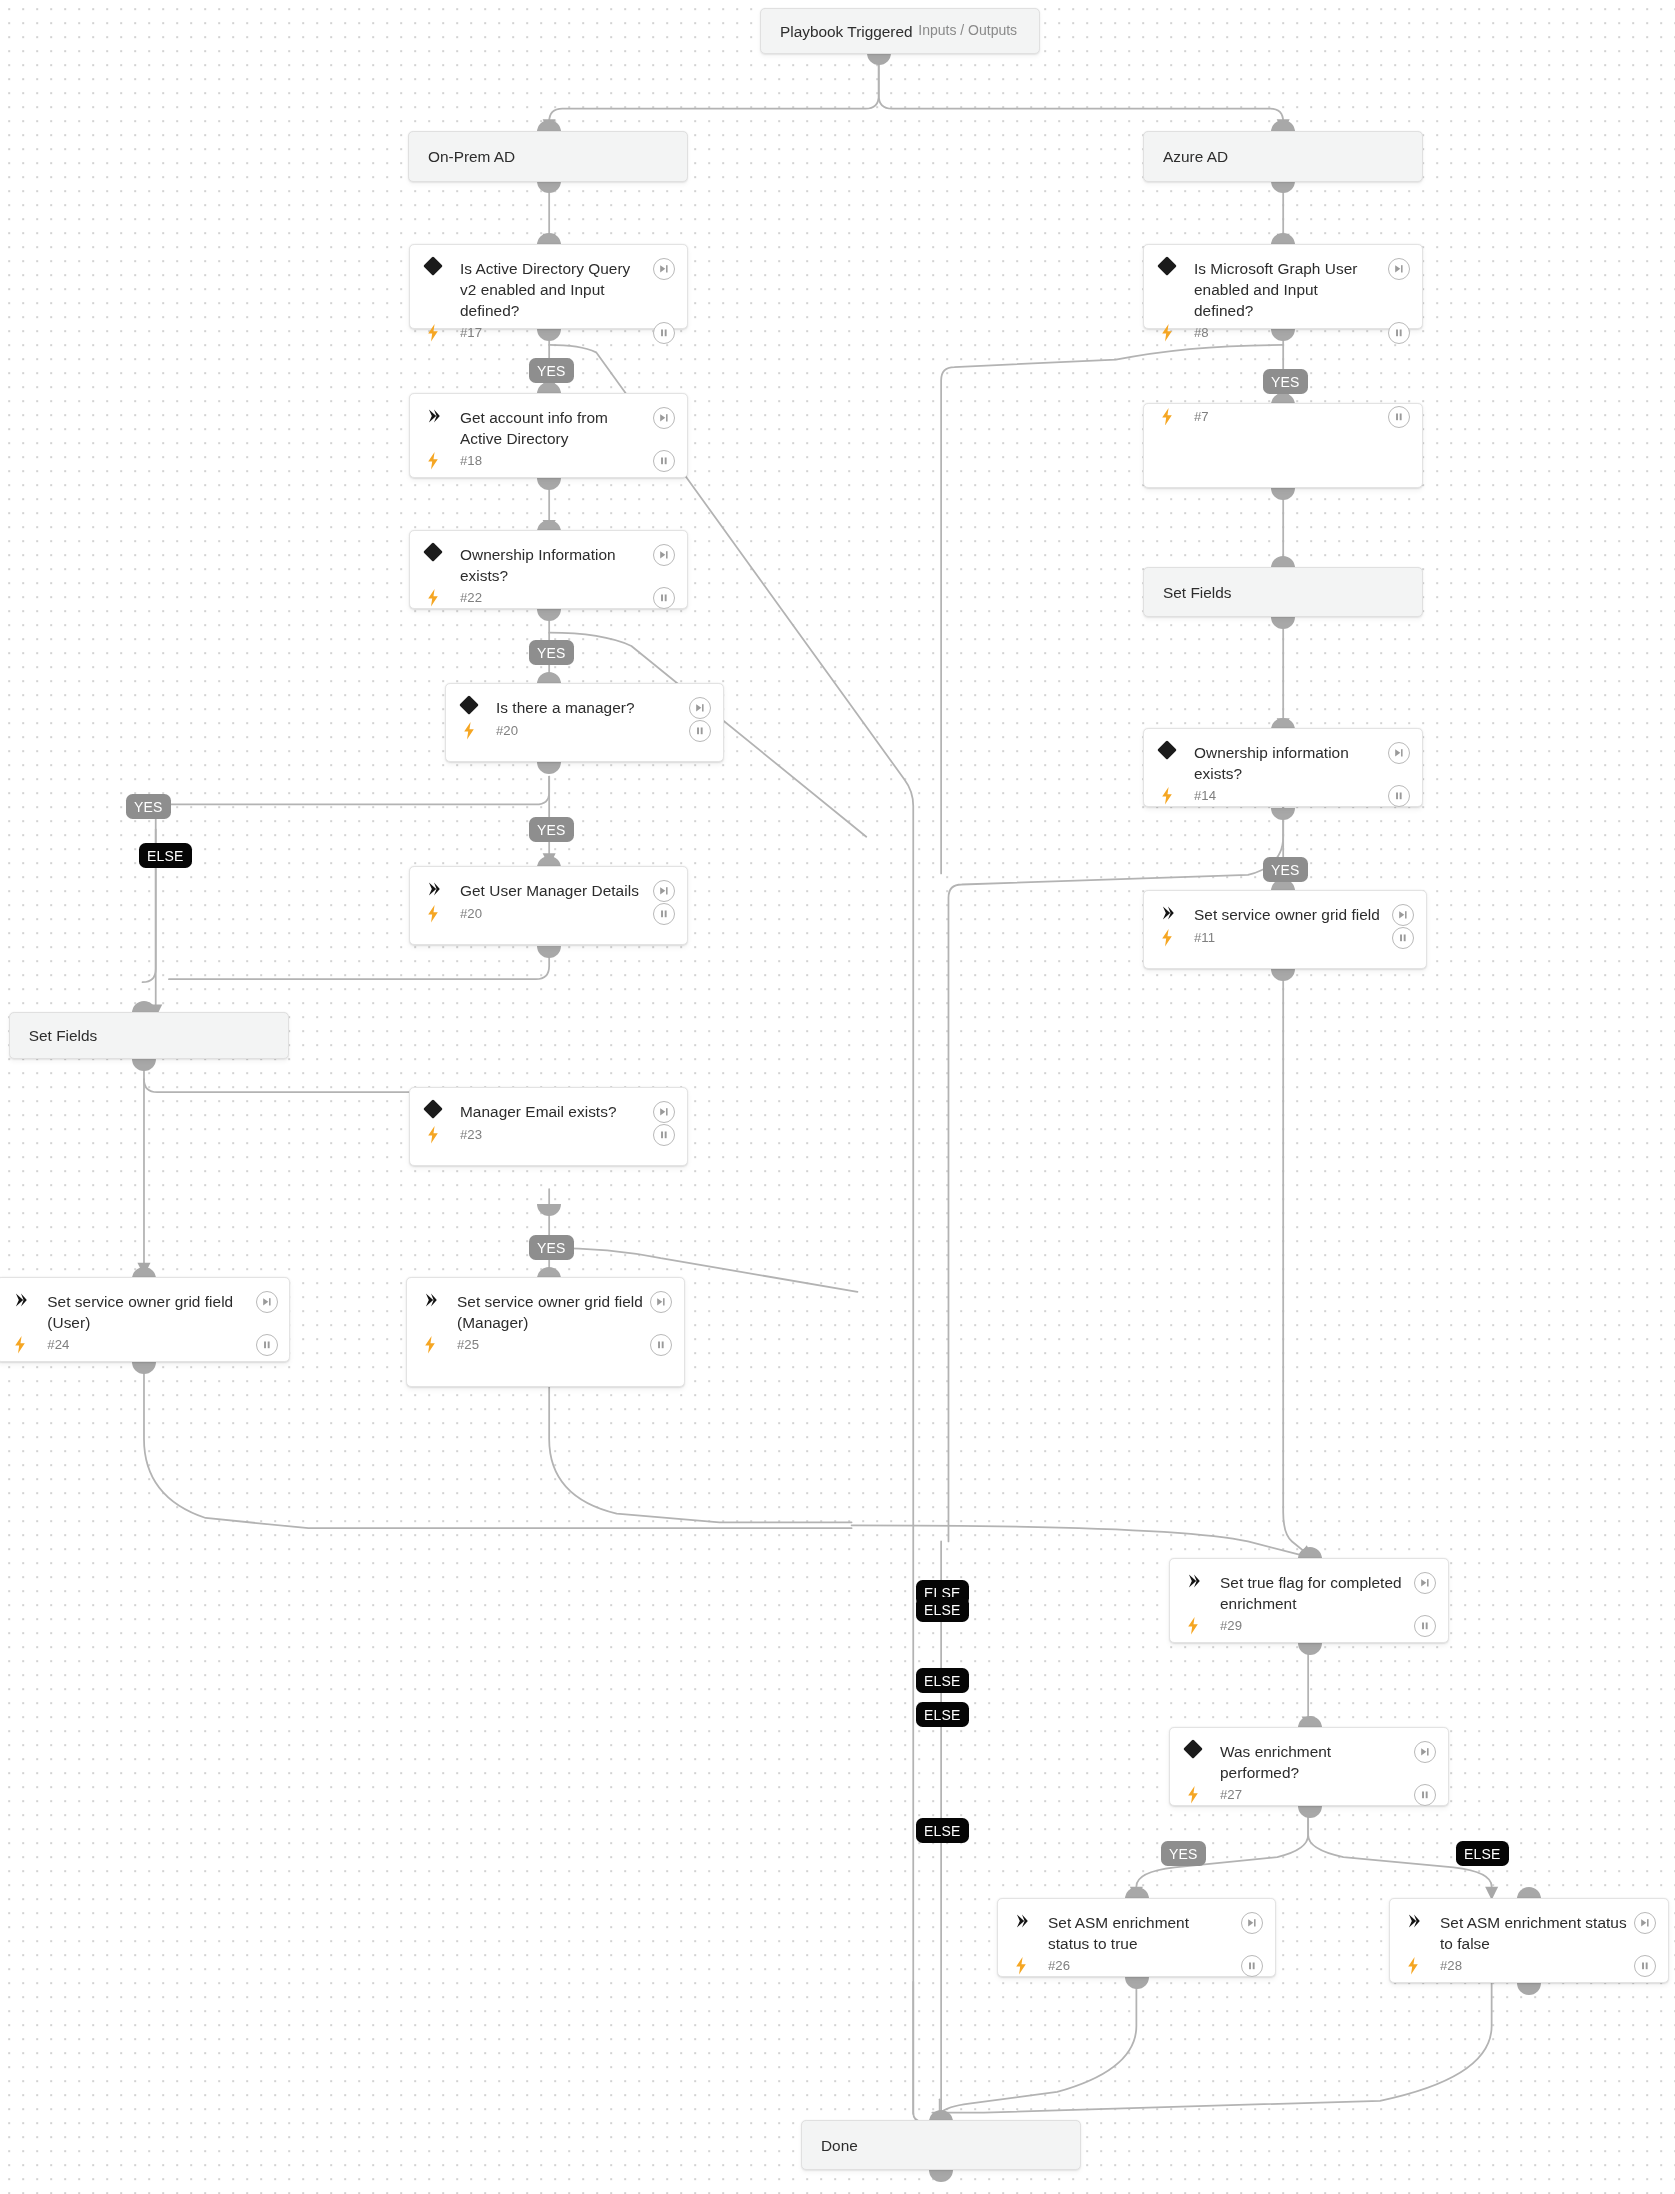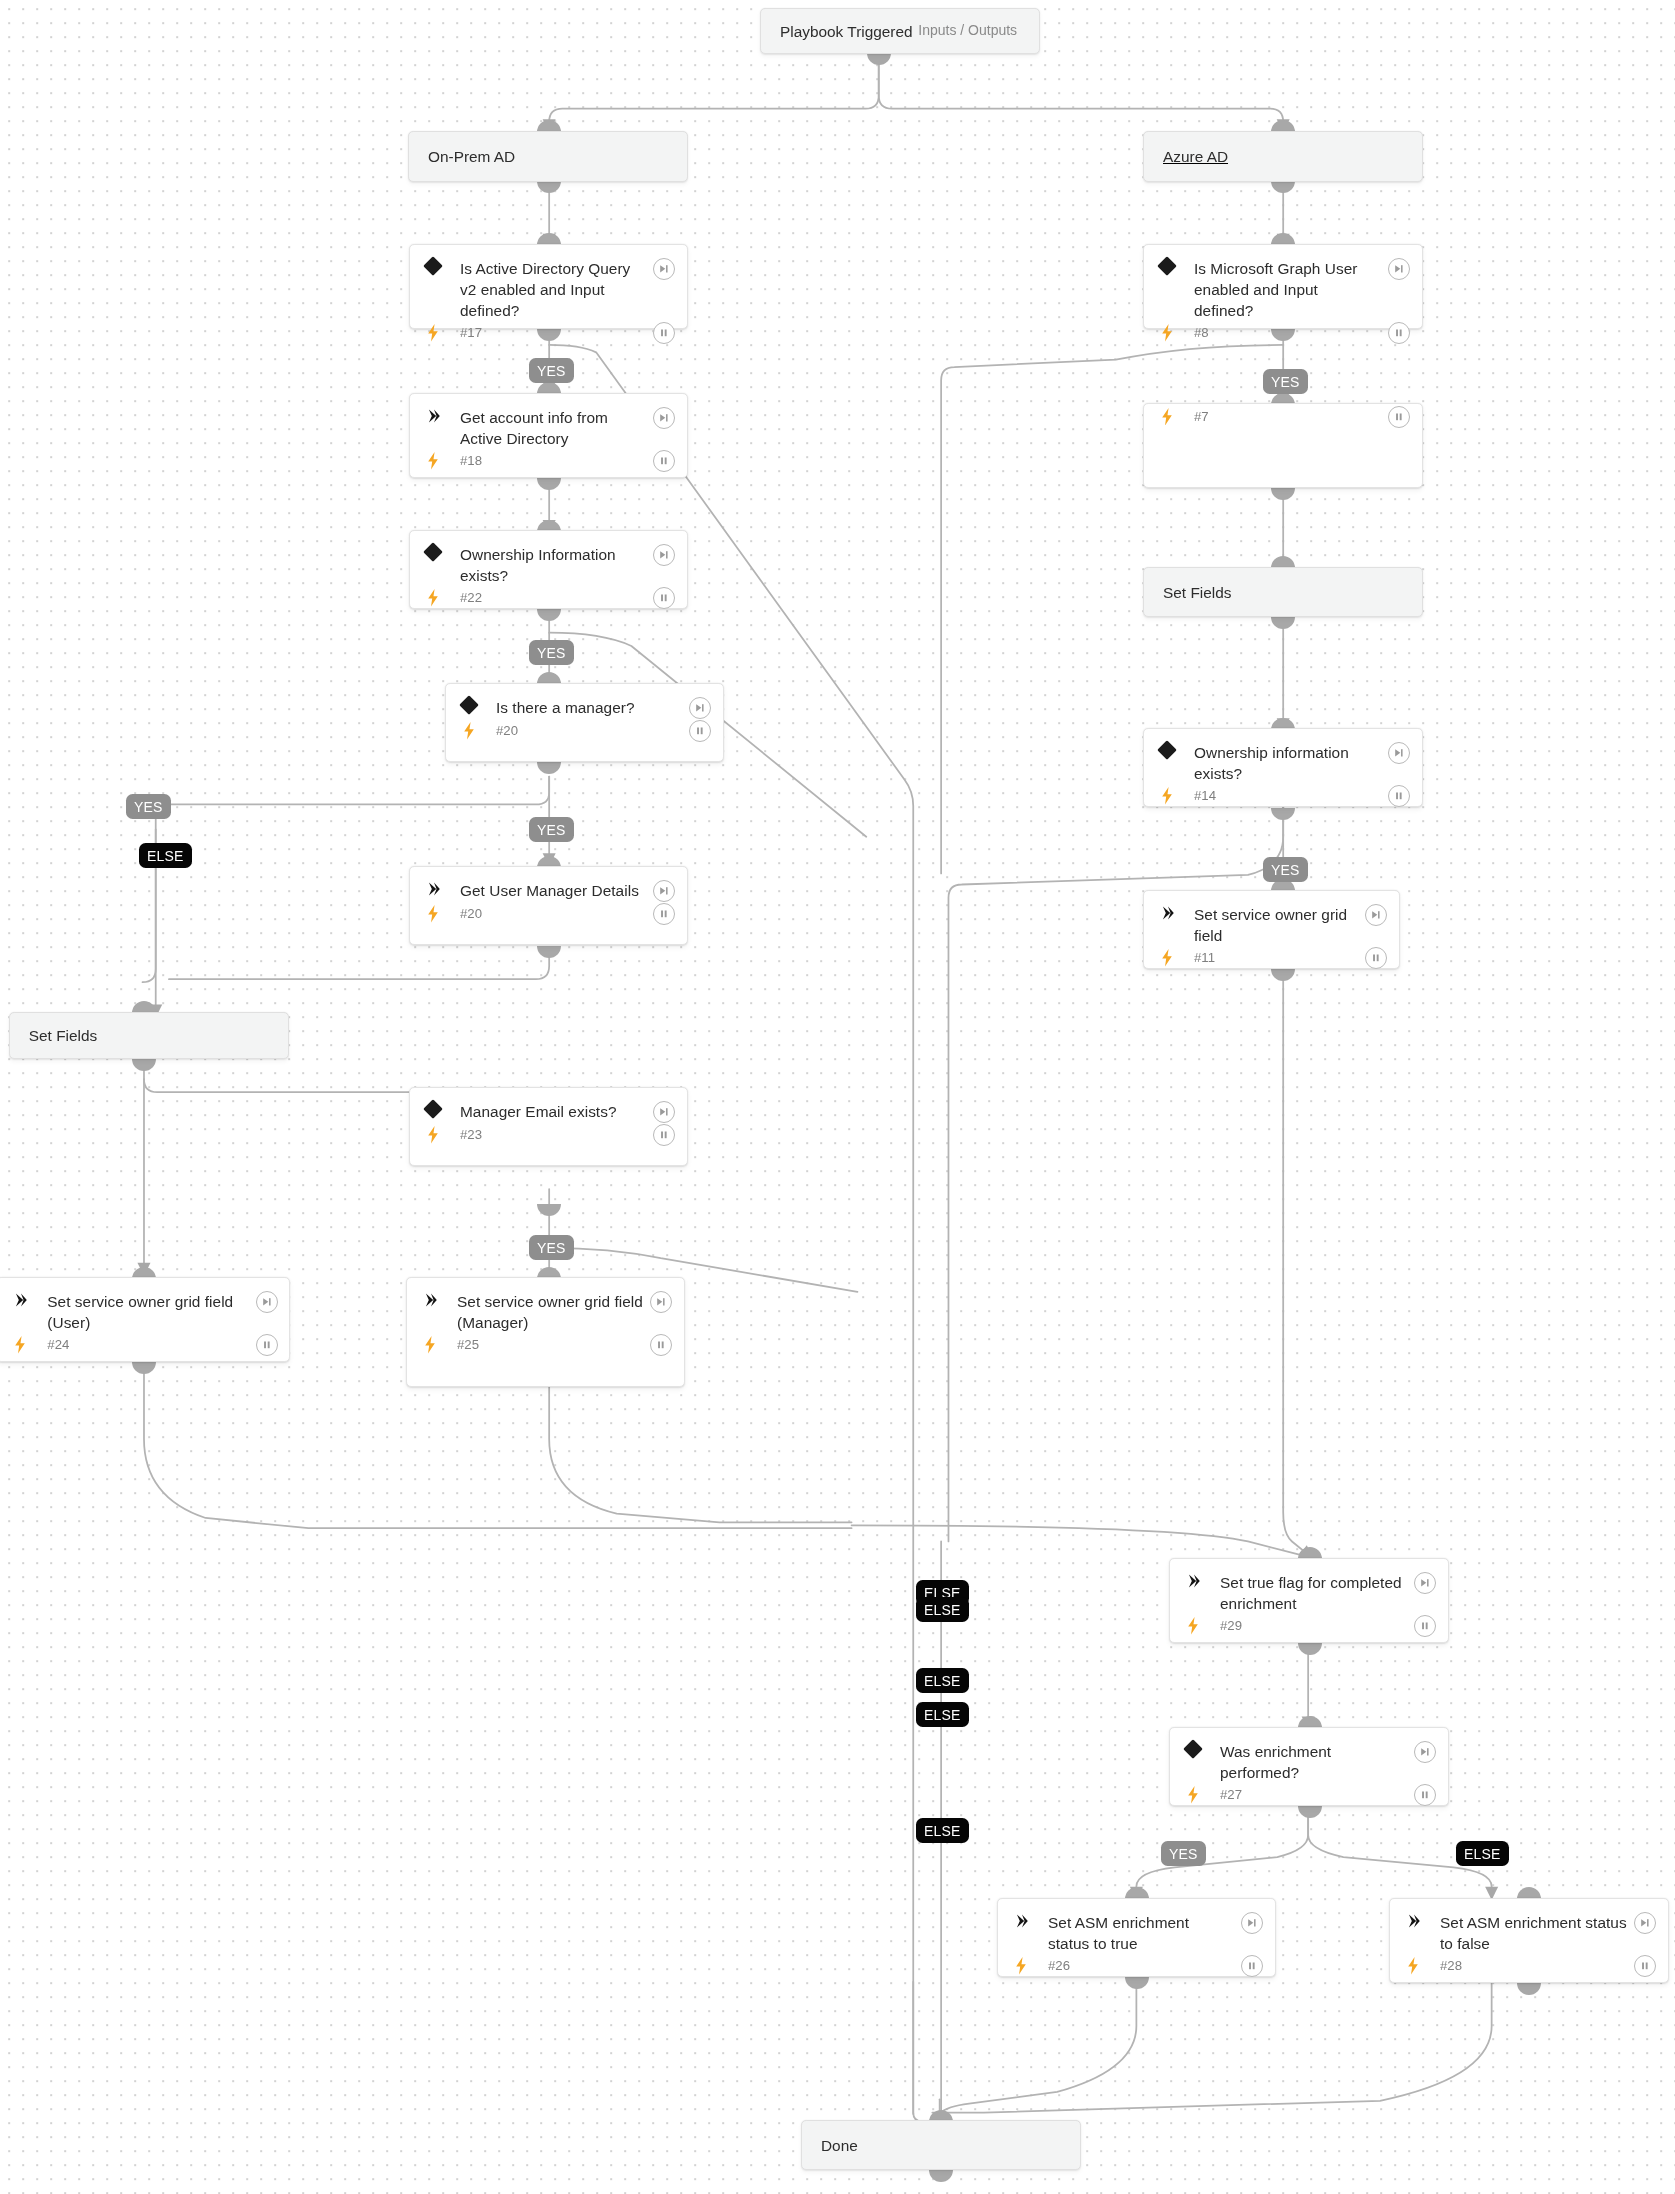--- a/index.html
+++ b/index.html
@@ -252,21 +252,21 @@
     <span class="pb-sub">Inputs / Outputs</span>
   </div>
   <div class="cap down" style="left:867px; top:53px;"></div>
 
   <div class="plainbox" style="left:408px; top:131px; width:280px; height:51px;">
     <span class="pb-label">On-Prem AD</span>
   </div>
   <div class="cap up" style="left:537px; top:120px;"></div>
   <div class="cap down" style="left:537px; top:181px;"></div>
 
-  <div class="plainbox" style="left:1143px; top:131px; width:280px; height:51px;text-decoration:underline;">
+  <div class="plainbox" style="left:1143px; top:131px; width:280px; height:51px;">
     <span class="pb-label">Azure AD</span>
   </div>
   <div class="cap up" style="left:1271px; top:120px;"></div>
   <div class="cap down" style="left:1271px; top:181px;"></div>
 
   <div class="plainbox" style="left:8.8px; top:1012px; width:280px; height:47px;">
     <span class="pb-label">Set Fields</span>
   </div>
   <div class="cap up" style="left:132px; top:1001px;"></div>
   <div class="cap down" style="left:132px; top:1059px;"></div>
@@ -478,21 +478,21 @@
         <svg width="11.7" height="11.7" viewBox="0 0 16 16">
             <rect x="4.2" y="3.4" width="2.6" height="9.2" fill="#9a9a9a"></rect>
             <rect x="9.2" y="3.4" width="2.6" height="9.2" fill="#9a9a9a"></rect>
           </svg>
       </span>
     </div>
   </div>
   <div class="cap up" style="left:537px; top:672px;"></div>
   <div class="cap down" style="left:537px; top:762px;"></div>
 
-  <div class="node" style="left:1143px; top:890px; width:257px; height:79px;">
+  <div class="node" style="left:1143px; top:890px; width:284px; height:79px;">
     <div class="row-top">
       <span class="glyph-cell">
         <svg class="ic-chevron" viewBox="0 0 22 22">
             <path d="M4,2 L14,11 L4,20 L8,11 z" fill="#141414"></path>
             <path d="M11,2 L19,11 L11,20 L14.5,11 z" fill="#141414"></path>
           </svg>
       </span>
       <span class="node-title">Set service owner grid field</span>
       <span class="ctl">
         <svg width="11.7" height="11.7" viewBox="0 0 16 16">

